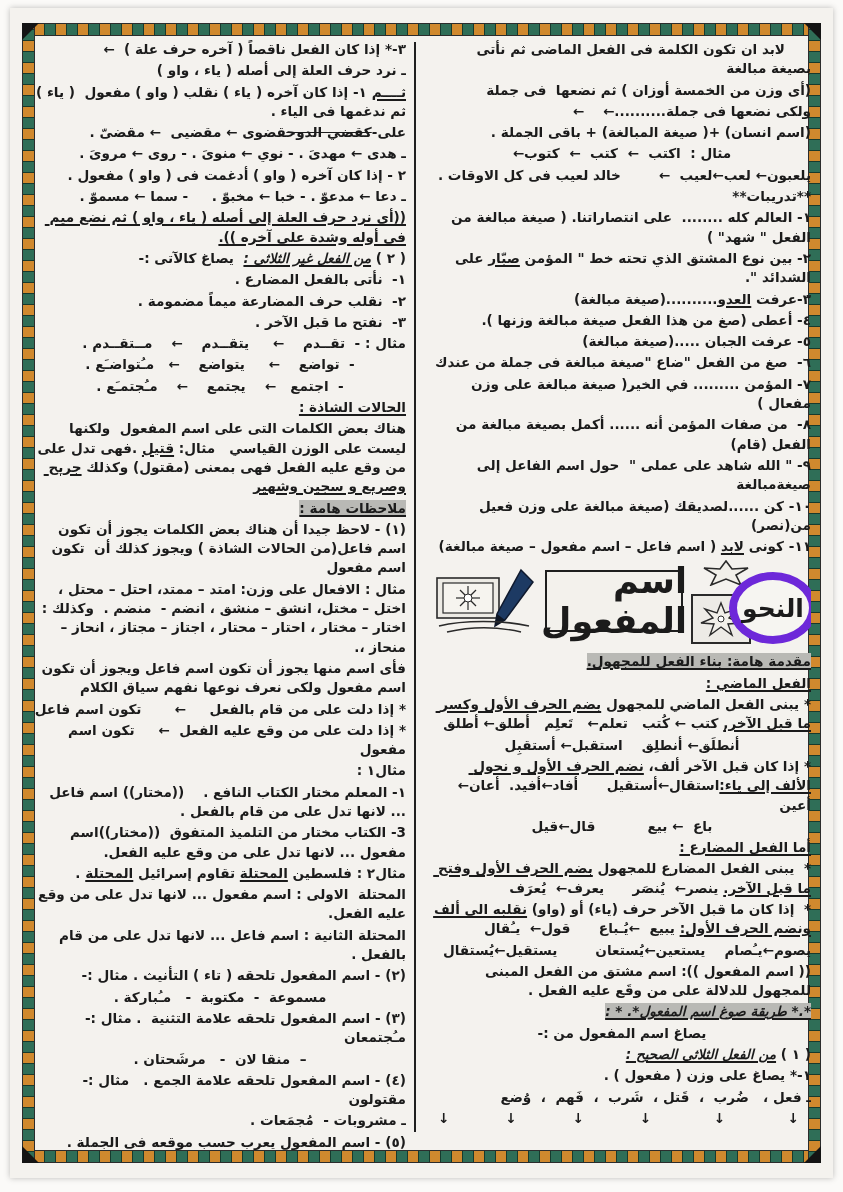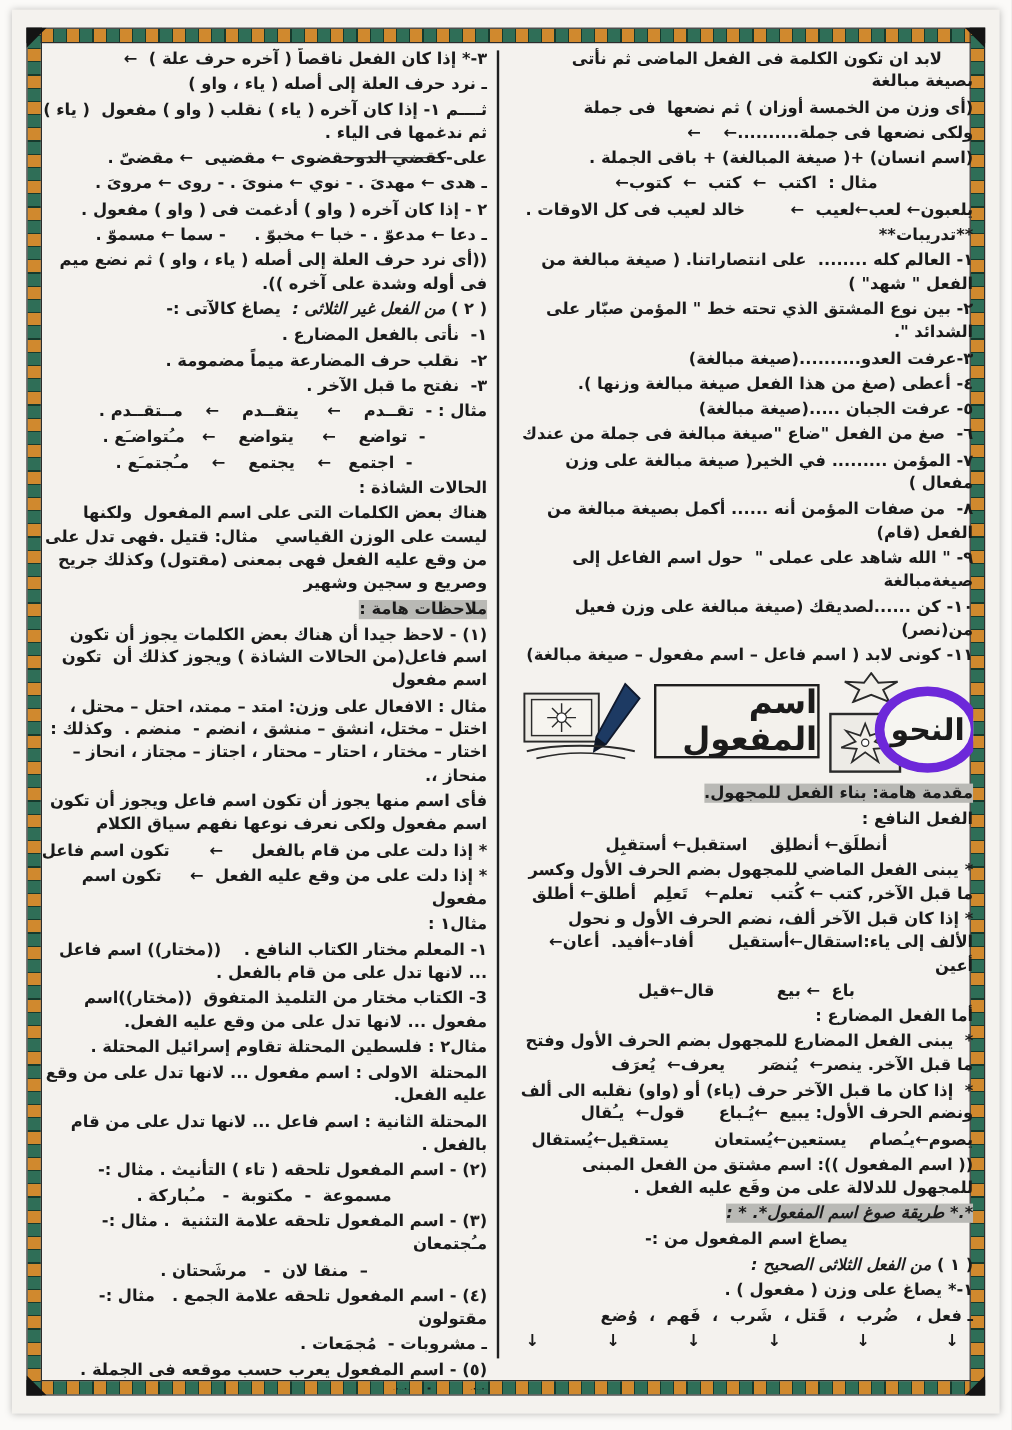--- a/index.html
+++ b/index.html
@@ -24,40 +24,40 @@
   .corner.bl{left:12px;bottom:15px;clip-path:polygon(0 0,0 100%,100% 100%);}
   .corner.br{right:12px;bottom:15px;clip-path:polygon(100% 0,0 100%,100% 100%);}
 
   
   .col{position:absolute;top:32px;direction:rtl;text-align:right;font-size:13.6px;}
   .col-right{right:22px;width:378px;height:1118px;overflow:hidden;}
   .col-left{left:24px;width:372px;height:1118px;overflow:hidden;}
   .divider{position:absolute;left:404px;top:34px;width:2px;height:1090px;background:#1f1f1f;}
 
   .ln{margin:0 0 2px 0;padding:0;line-height:1.42;white-space:pre-wrap;}
-  .u{text-underline-offset:2px;text-decoration-thickness:1.5px;}
+  .u{text-decoration:underline;text-underline-offset:2px;text-decoration-thickness:1.5px;}
   .st{text-decoration:line-through;}
   .hl{background:#b9b9b5;}
   .it{font-style:italic;}
   .center{text-align:center;}
   .indent{text-indent:26px;}
   .arrows{white-space:pre;letter-spacing:2px;text-align:right;padding-right:10px;}
 
   
   .banner{position:relative;height:86px;margin:6px 0 4px 0;direction:rtl;}
   .subject-wrap{position:absolute;right:-6px;top:0;width:126px;height:84px;}
   .subject-oval{position:absolute;right:0;top:10px;width:72px;height:56px;border:8px solid #6d28d9;
     border-radius:50%;background:#f6f5f1;display:flex;align-items:center;justify-content:center;
     font-size:25px;z-index:3;}
   .star-top{position:absolute;left:12px;top:-2px;z-index:2;}
   .star-box{position:absolute;left:0;bottom:2px;width:56px;height:46px;border:2px solid #2a2a2a;
     background:#edebe6;display:flex;align-items:center;justify-content:center;z-index:1;}
   .title-box{position:absolute;right:128px;top:8px;left:112px;height:58px;border:2.5px solid #1e1e1e;
     background:#f3f1ec;display:flex;align-items:center;justify-content:center;
-    font-size:27px;letter-spacing:1px;}
+    font-size:35px;letter-spacing:1px;}
   .pen-art{position:absolute;left:0;top:6px;width:106px;height:72px;}
 </style>
 </head>
 <body>
 
 <div class="page">
   <div class="page-margin"></div>
   <div class="sheet">
 
     <div class="strip h top"></div>
@@ -125,23 +125,23 @@
           <circle cx="35" cy="30" r="4" fill="#fff" stroke="#2a2a2a"></circle>
           <path d="M88 2 L100 14 L72 52 L62 58 L64 46 Z" fill="#1d3a63" stroke="#101a2e" stroke-width="1.5"></path>
           <path d="M64 46 L62 58 L72 52 Z" fill="#0d1524"></path>
           <path d="M6 58 C30 52, 70 52, 96 58" stroke="#2a2a2a" stroke-width="1.6" fill="none"></path>
           <path d="M14 64 C40 58, 62 58, 88 64" stroke="#2a2a2a" stroke-width="1.4" fill="none"></path>
         </svg>
       </div>
 
       <div>
           <p class="ln"><span class="u hl">مقدمة هامة: بناء الفعل للمجهول.</span></p>
-          <p class="ln"><span class="u">الفعل النافع :</span></p>
+          <p class="ln"><span class="u">الفعل الماضي :</span></p>
+          <p class="ln"><span>* يبنى الفعل الماضي للمجهول </span><span class="u">بضم الحرف الأول وكسر ما قبل الآخر,</span><span> كتب ← كُتب   تعلم←   تَعلِم   أطلق← أطلق</span></p>
           <p class="ln center"><span>أنطلَق← أنطلِق    استقبل← أستقبِل</span></p>
-          <p class="ln"><span>* يبنى الفعل الماضي للمجهول </span><span class="u">بضم الحرف الأول وكسر ما قبل الآخر,</span><span> كتب ← كُتب   تعلم←   تَعلِم   أطلق← أطلق</span></p>
           <p class="ln"><span>* إذا كان قبل الآخر ألف، </span><span class="u">نضم الحرف الأول و نحول الألف إلى ياء:</span><span>استقال←أستقيل      أفاد←أفيد.  أعان← أعين</span></p>
           <p class="ln center"><span>باع  ← بيع           قال←قيل</span></p>
           <p class="ln"><span class="u">أما الفعل المضارع :</span></p>
           <p class="ln"><span>*  يبنى الفعل المضارع للمجهول </span><span class="u">بضم الحرف الأول وفتح ما قبل الآخر.</span><span> ينصر←  يُنصَر      يعرف←  يُعرَف</span></p>
           <p class="ln"><span>*  إذا كان ما قبل الآخر حرف (ياء) أو (واو) </span><span class="u">نقلبه الى ألف ونضم الحرف الأول:</span><span> يبيع  ←يُـباع      قول←  يـُقال</span></p>
           <p class="ln"><span>يصوم←يـُصام    يستعين←يُستعان        يستقيل←يُستقال</span></p>
           <p class="ln"><span>(( اسم المفعول )): اسم مشتق من الفعل المبنى للمجهول للدلالة على من وقَع عليه الفعل .</span></p>
           <p class="ln"><span class="u hl it">*.* طريقة صوغ اسم المفعول*. * :</span></p>
           <p class="ln center"><span>يصاغ اسم المفعول من :-</span></p>
           <p class="ln"><span>( ١ ) </span><span class="u it">من الفعل الثلاثى الصحيح :</span></p>

